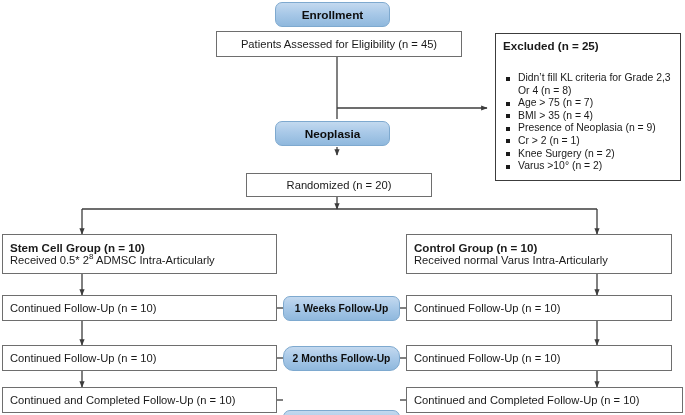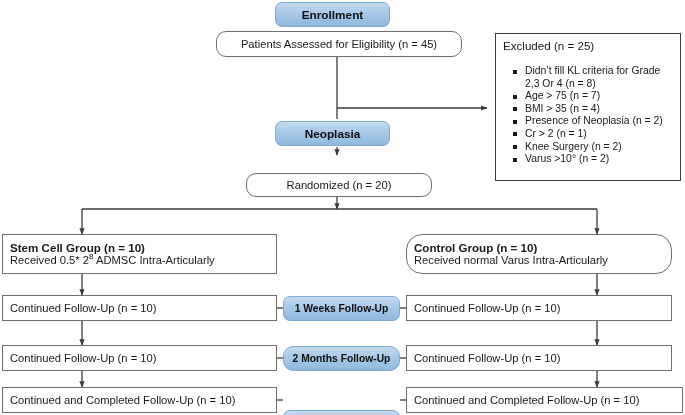--- a/index.html
+++ b/index.html
@@ -32,21 +32,20 @@
   }
   .box {
     border: 1px solid #6e6e6e;
     background: #ffffff;
     display: flex;
     flex-direction: column;
     justify-content: center;
   }
   .box.center {
     align-items: center;
-    border-radius: 10px;
   }
   .box .line {
     padding: 0 7px;
     font-size: 11.2px;
     line-height: 13px;
     white-space: nowrap;
   }
   .box .line.bold {
     font-weight: bold;
     font-size: 11.6px;
@@ -66,28 +65,28 @@
   }
   .badge.period {
     font-size: 10.3px;
   }
   .excluded {
     border: 1.4px solid #3c3c3c;
     background: #ffffff;
     padding: 5px 6px 4px 7px;
   }
   .excluded-title {
-    font-weight: normal;
+    font-weight: bold;
     font-size: 11.6px;
     line-height: 14px;
-    margin-bottom: 12px;
+    margin-bottom: 19px;
   }
   .excluded ul {
     list-style: none;
-    margin: 7px;
+    margin: 0;
     padding: 0;
   }
   .excluded li {
     position: relative;
     padding-left: 15px;
     font-size: 10.4px;
     line-height: 12.6px;
   }
   .excluded li::before {
     content: "";
@@ -150,41 +149,41 @@
   <div class="node box center" style="left:216px; top:31px; width:246px; height:26px;">
     <div class="line">Patients Assessed for Eligibility (n = 45)</div>
   </div>
 
   <div class="node excluded" style="left:495px; top:33px; width:186px; height:148px;">
     <div class="excluded-title">Excluded (n = 25)</div>
     <ul>
       <li>Didn’t fill KL criteria for Grade 2,3 Or 4 (n = 8)</li>
       <li>Age &gt; 75 (n = 7)</li>
       <li>BMI &gt; 35 (n = 4)</li>
-      <li>Presence of Neoplasia (n = 2)</li>
+      <li>Presence of Neoplasia (n = 9)</li>
       <li>Cr &gt; 2 (n = 1)</li>
       <li>Knee Surgery (n = 2)</li>
       <li>Varus &gt;10° (n = 2)</li>
     </ul>
   </div>
 
   <div class="node badge stage" style="left:275px; top:121px; width:115px; height:25px;">Neoplasia</div>
 
   <div class="node box center" style="left:246px; top:173px; width:186px; height:24px;align-items:center;">
     <div class="line">Randomized (n = 20)</div>
   </div>
 
   <div class="node box" style="left:2px; top:234px; width:275px; height:40px;">
     <div class="line bold">Stem Cell Group (n = 10)</div>
     <div class="line">
       <span>Received 0.5* 2</span><sup>8</sup><span> ADMSC Intra-Articularly</span>
     </div>
   </div>
 
-  <div class="node box" style="left:406px; top:234px; width:266px; height:40px;border-radius:16px;">
+  <div class="node box" style="left:406px; top:234px; width:266px; height:40px;">
     <div class="line bold">Control Group (n = 10)</div>
     <div class="line">Received normal Varus Intra-Articularly</div>
   </div>
 
   <div class="node box" style="left:2px; top:295px; width:275px; height:26px;">
     <div class="line">Continued Follow-Up (n = 10)</div>
   </div>
   <div class="node badge period" style="left:283px; top:296px; width:117px; height:25px;">1 Weeks Follow-Up</div>
   <div class="node box" style="left:406px; top:295px; width:266px; height:26px;">
     <div class="line">Continued Follow-Up (n = 10)</div>

